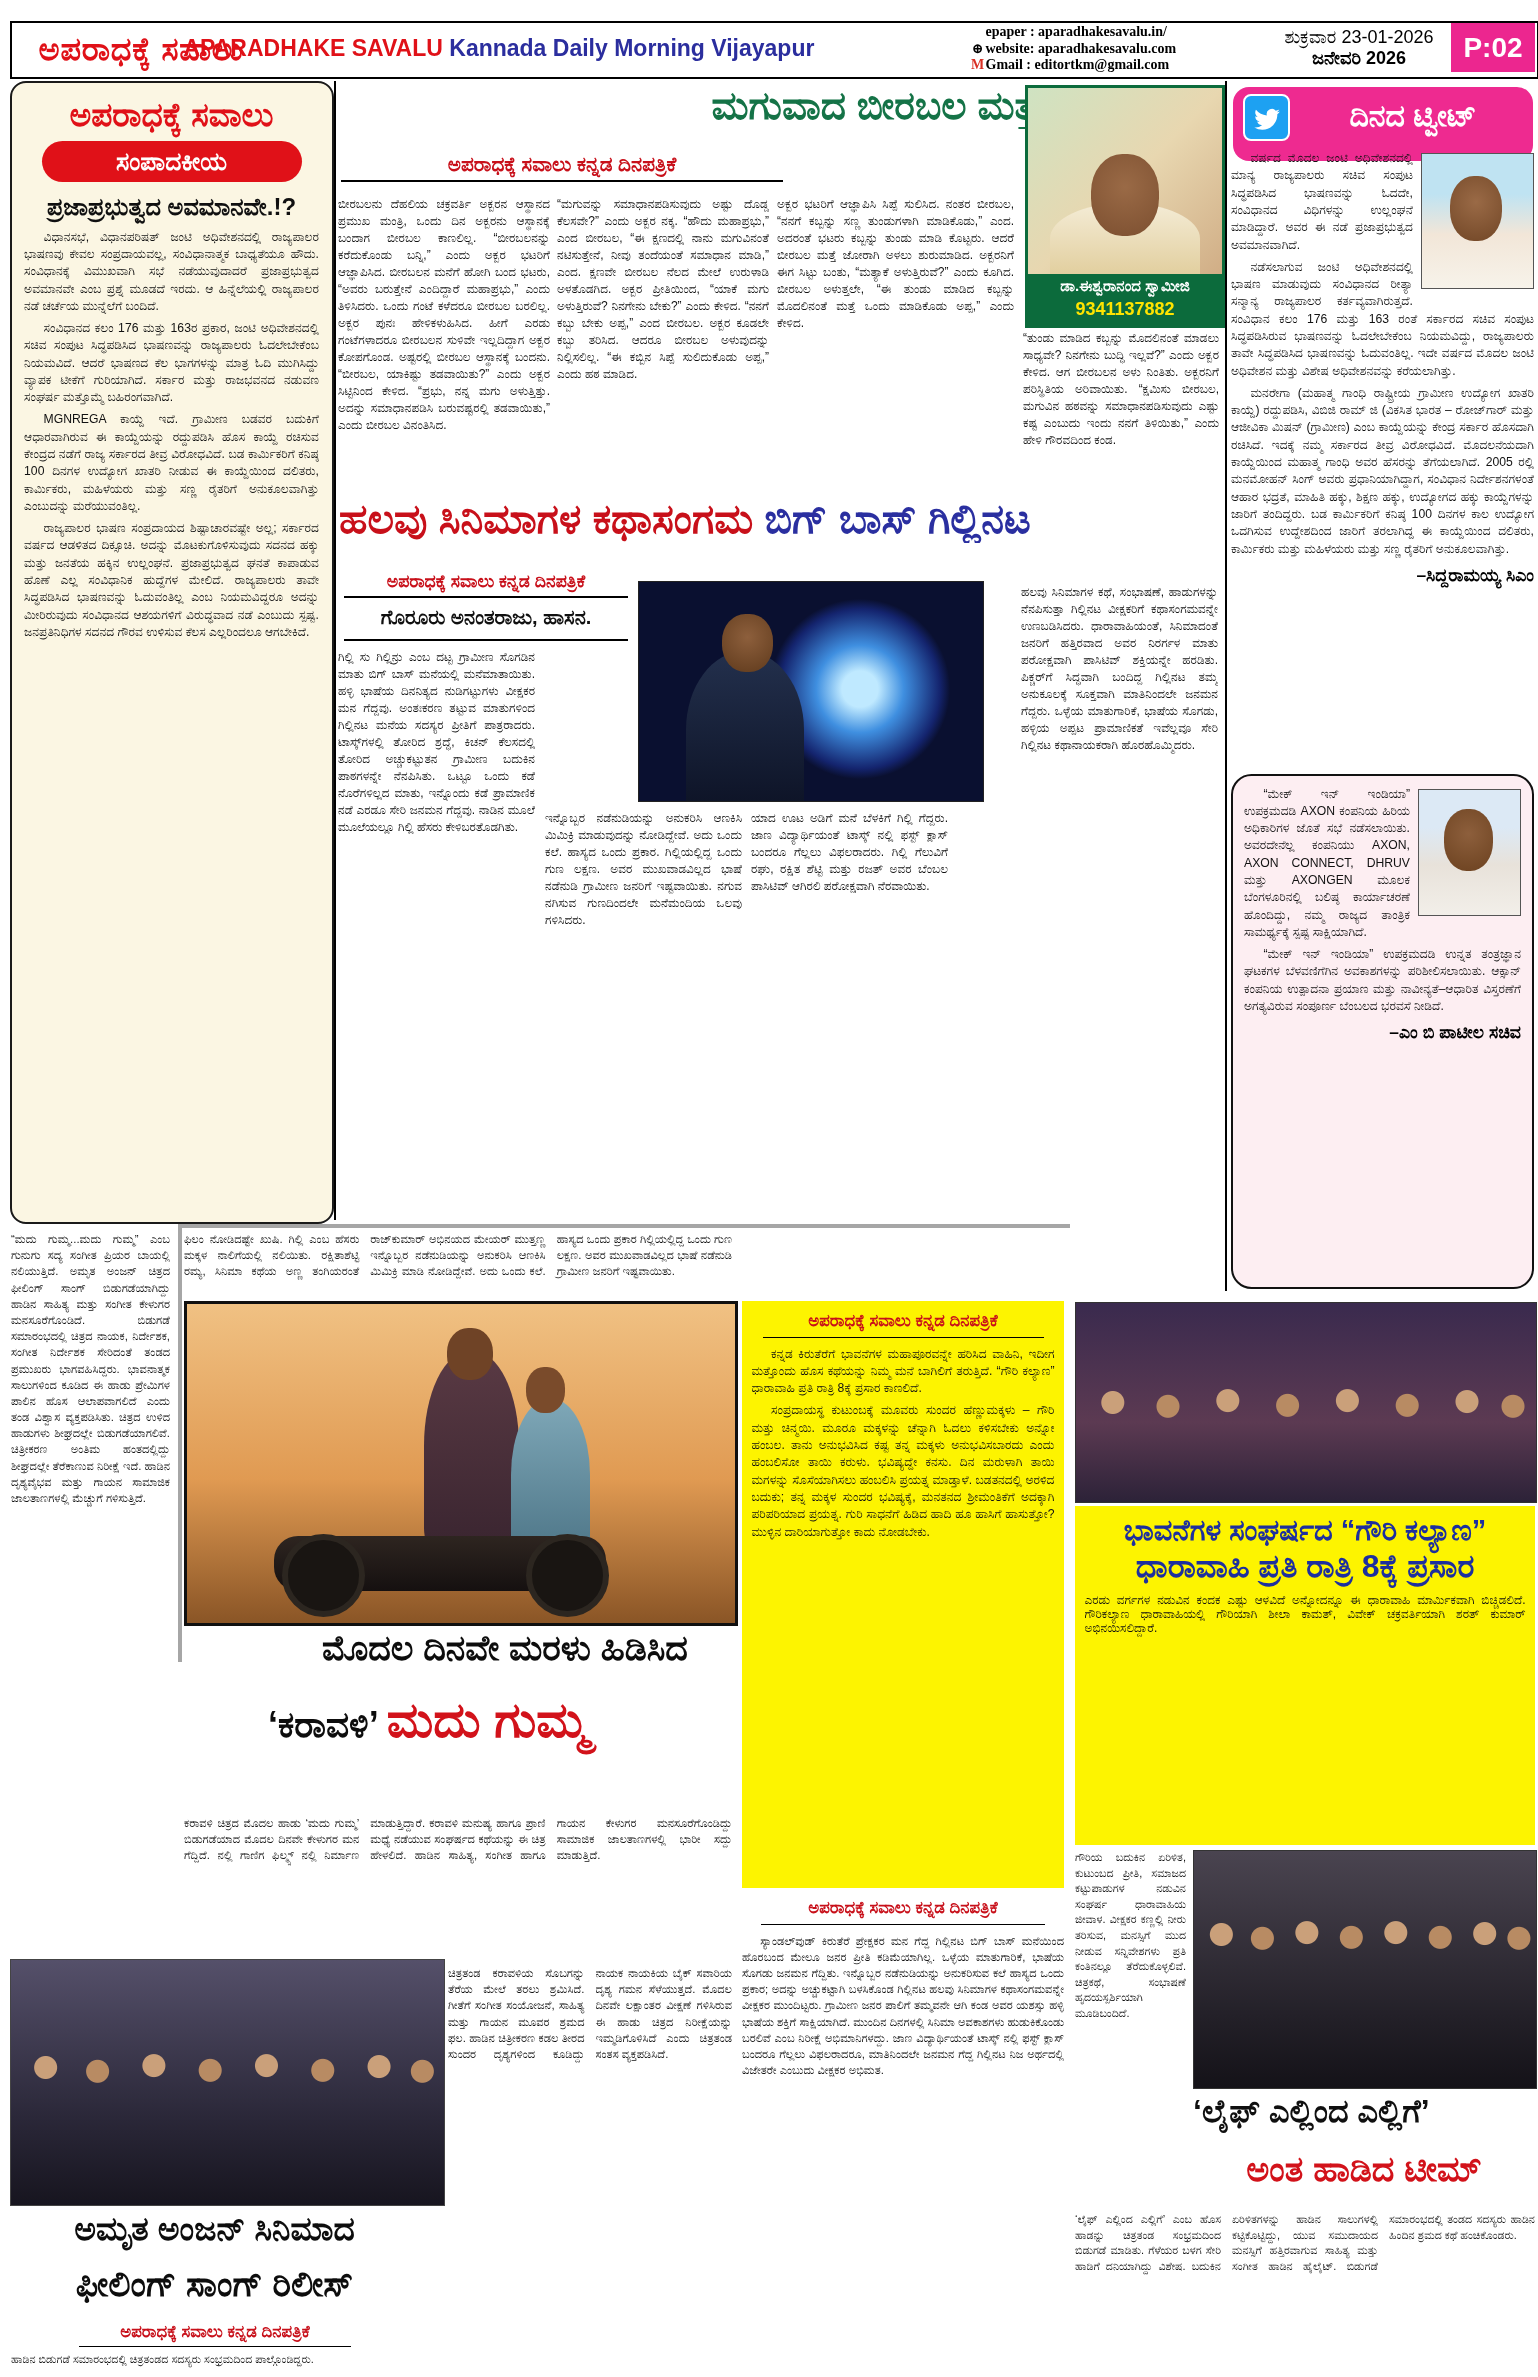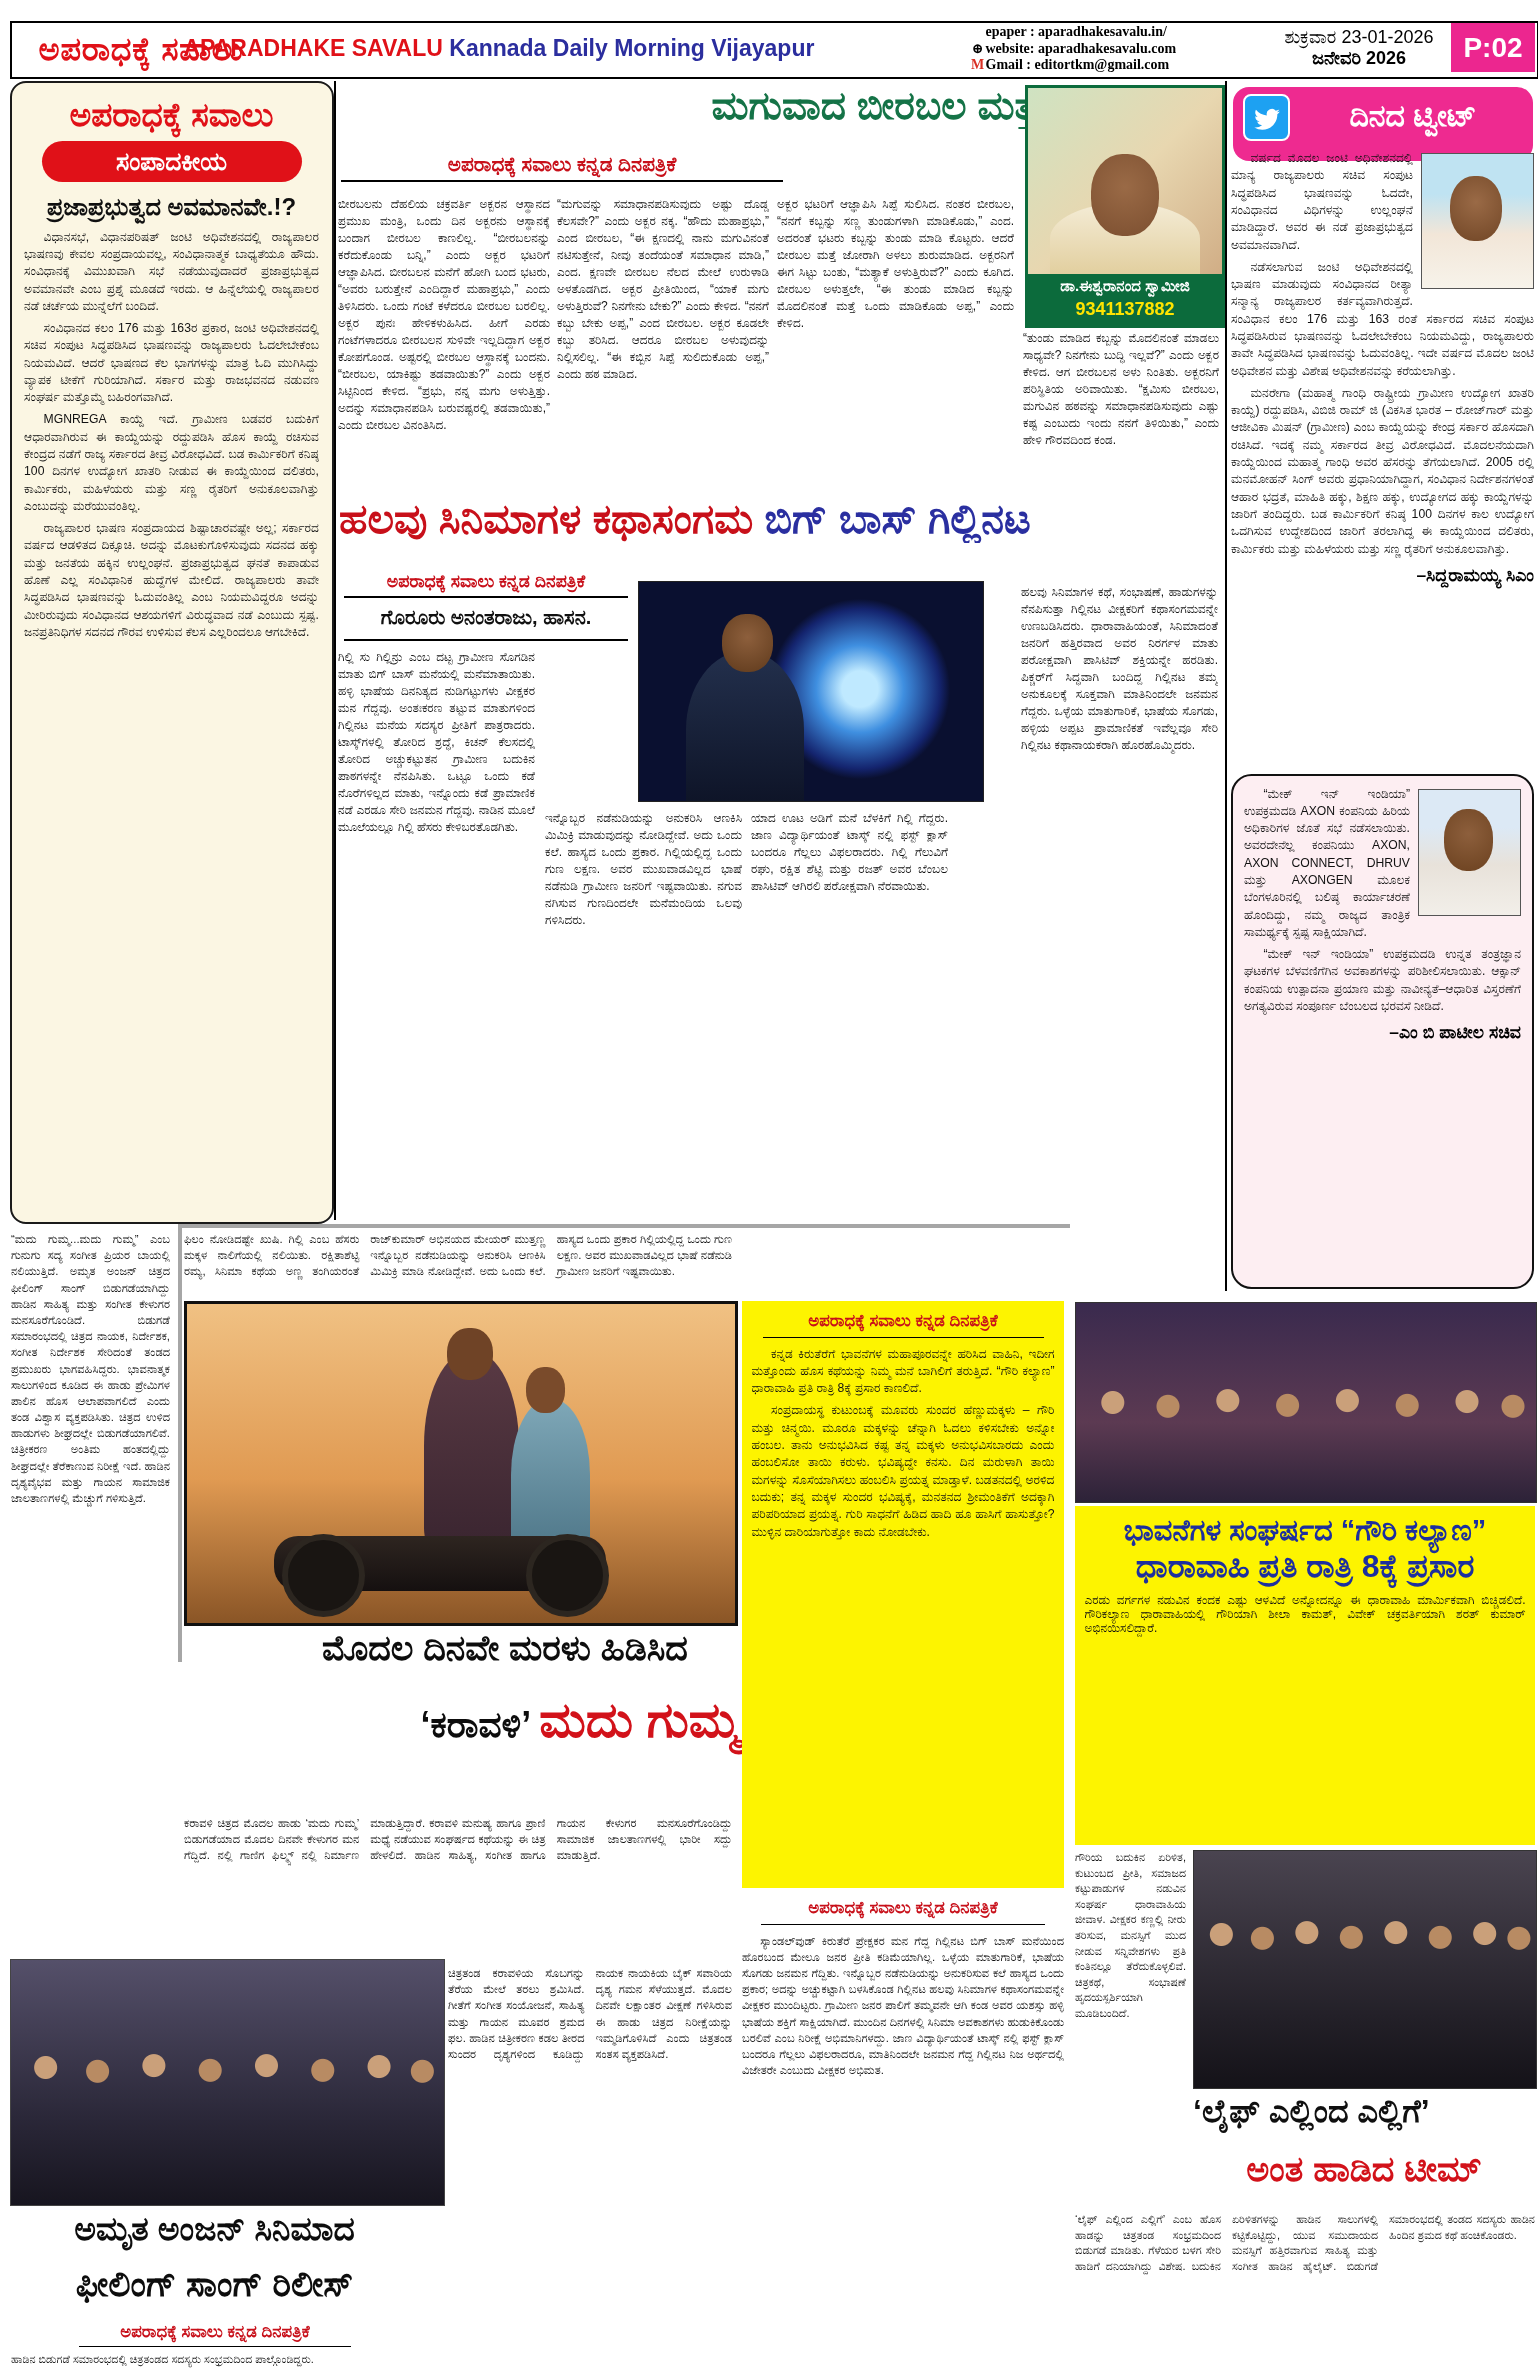--- a/index.html
+++ b/index.html
@@ -78,21 +78,21 @@
   .kv-photo .man{position:absolute;left:237px;top:47px;width:95px;height:197px;border-radius:48% 48% 10% 10%;
      background:linear-gradient(180deg,#5a3a44,#3a2530);}
   .kv-photo .man-head{position:absolute;left:260px;top:24px;width:46px;height:52px;border-radius:46%;background:#6f4326;}
   .kv-photo .woman-head{position:absolute;left:339px;top:63px;width:39px;height:46px;border-radius:46%;background:#7a4b2b;}
   .kv-photo .woman{position:absolute;left:324px;top:95px;width:79px;height:158px;border-radius:48% 48% 10% 10%;
      background:linear-gradient(180deg,#7fa8b8,#4d7587);}
   .kv-photo .bike{position:absolute;left:87px;bottom:32px;width:332px;height:55px;border-radius:24px;
      background:linear-gradient(180deg,#2e2520,#151010);}
   .kv-photo .wheel{position:absolute;bottom:6.3px;width:71px;height:71px;border-radius:50%;background:#191512;border:6.3px solid #2c2620;}
   .kv-head1{left:268px;top:1628px;width:474px;text-align:center;font-size:35px;font-weight:bold;color:#0d0d0d;}
-  .kv-head2{left:268px;top:1692px;width:474px;text-align:right;white-space:nowrap;}
+  .kv-head2{left:268px;top:1692px;width:474px;text-align:left;white-space:nowrap;}
   .kv-head2 .blk{font-size:36px;font-weight:bold;color:#0d0d0d;}
   .kv-head2 .red{font-size:49px;font-weight:bold;color:#d2121a;}
   
   .ycol{left:742px;top:1301px;width:322px;height:587px;background:#fdf400;padding:8px 9.5px;box-sizing:border-box;font-size:12.2px;}
   .ycol .byline-red{font-size:16.6px;border-bottom:1.6px solid #000;margin:0 11px 8px;}
   .midbottom{left:742px;top:1896px;width:322px;height:476px;font-size:11.4px;}
   .midbottom .byline-red{font-size:16.6px;border-bottom:1.6px solid #000;margin:0 19px 8px;}
   
   .event-photo{left:1075px;top:1302px;width:460px;height:199px;border:1.6px solid #333;overflow:hidden;
      background:linear-gradient(180deg,#3a2a4e,#5c3a52 60%,#2c2238);}

